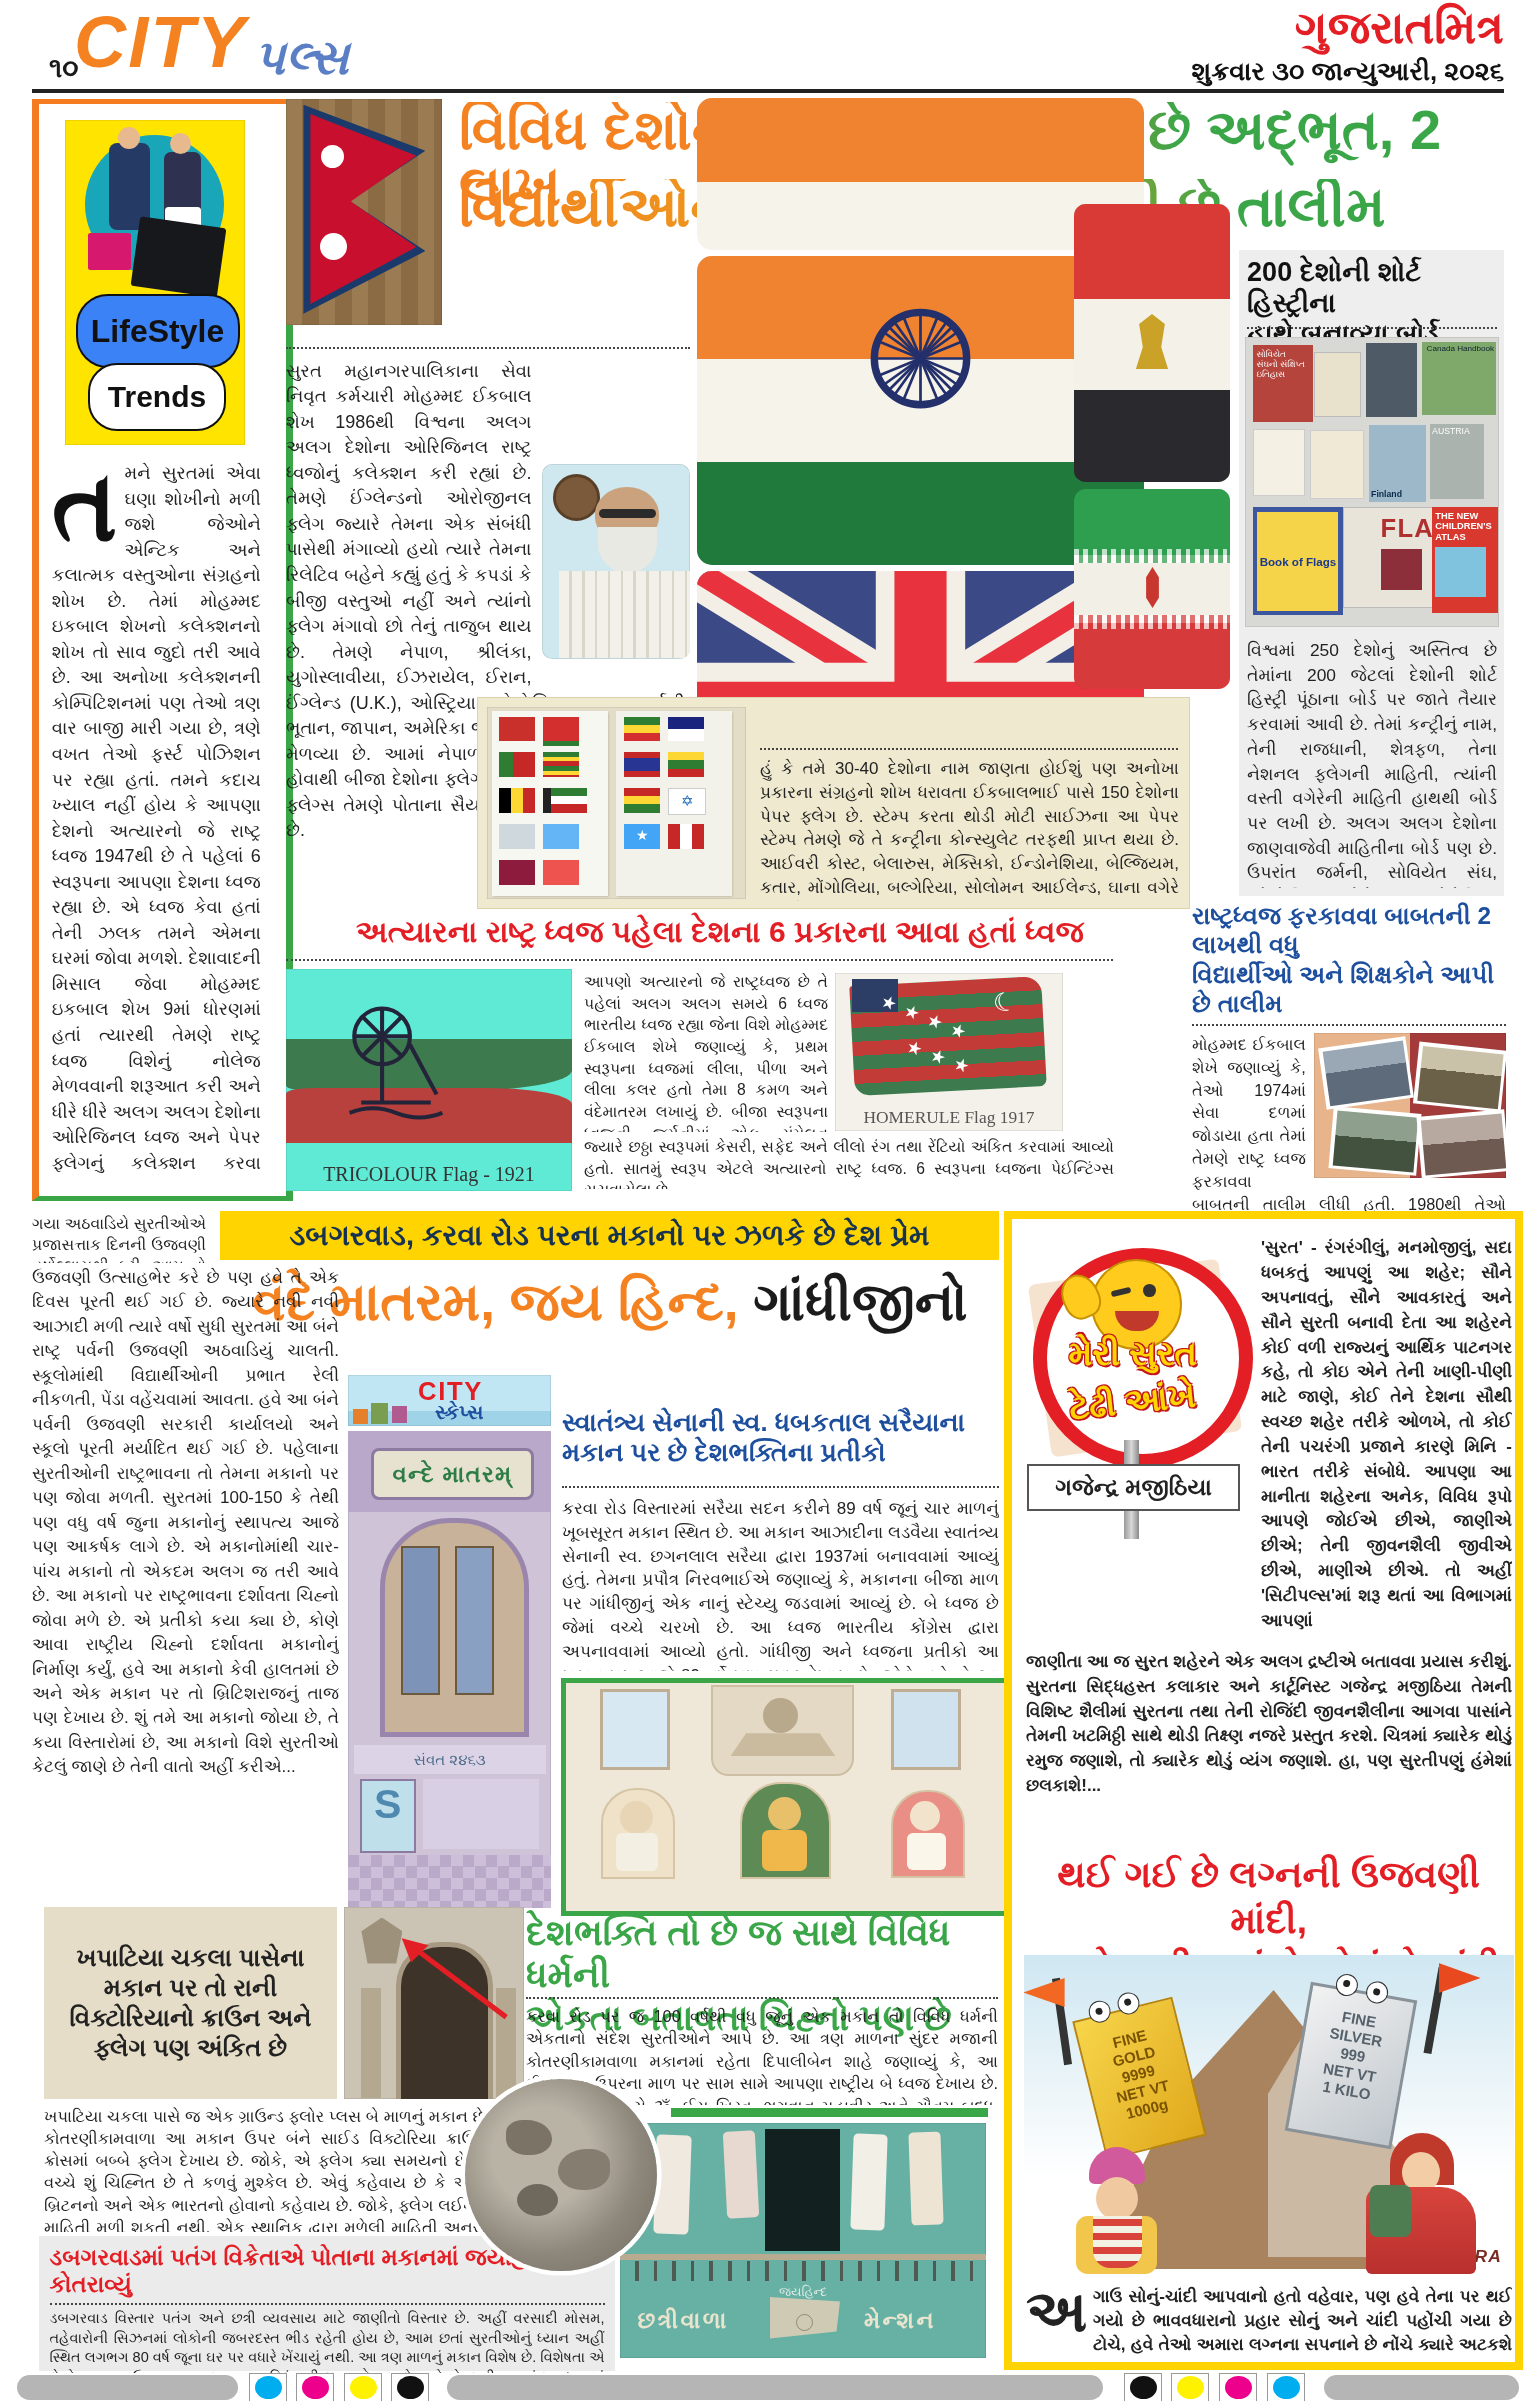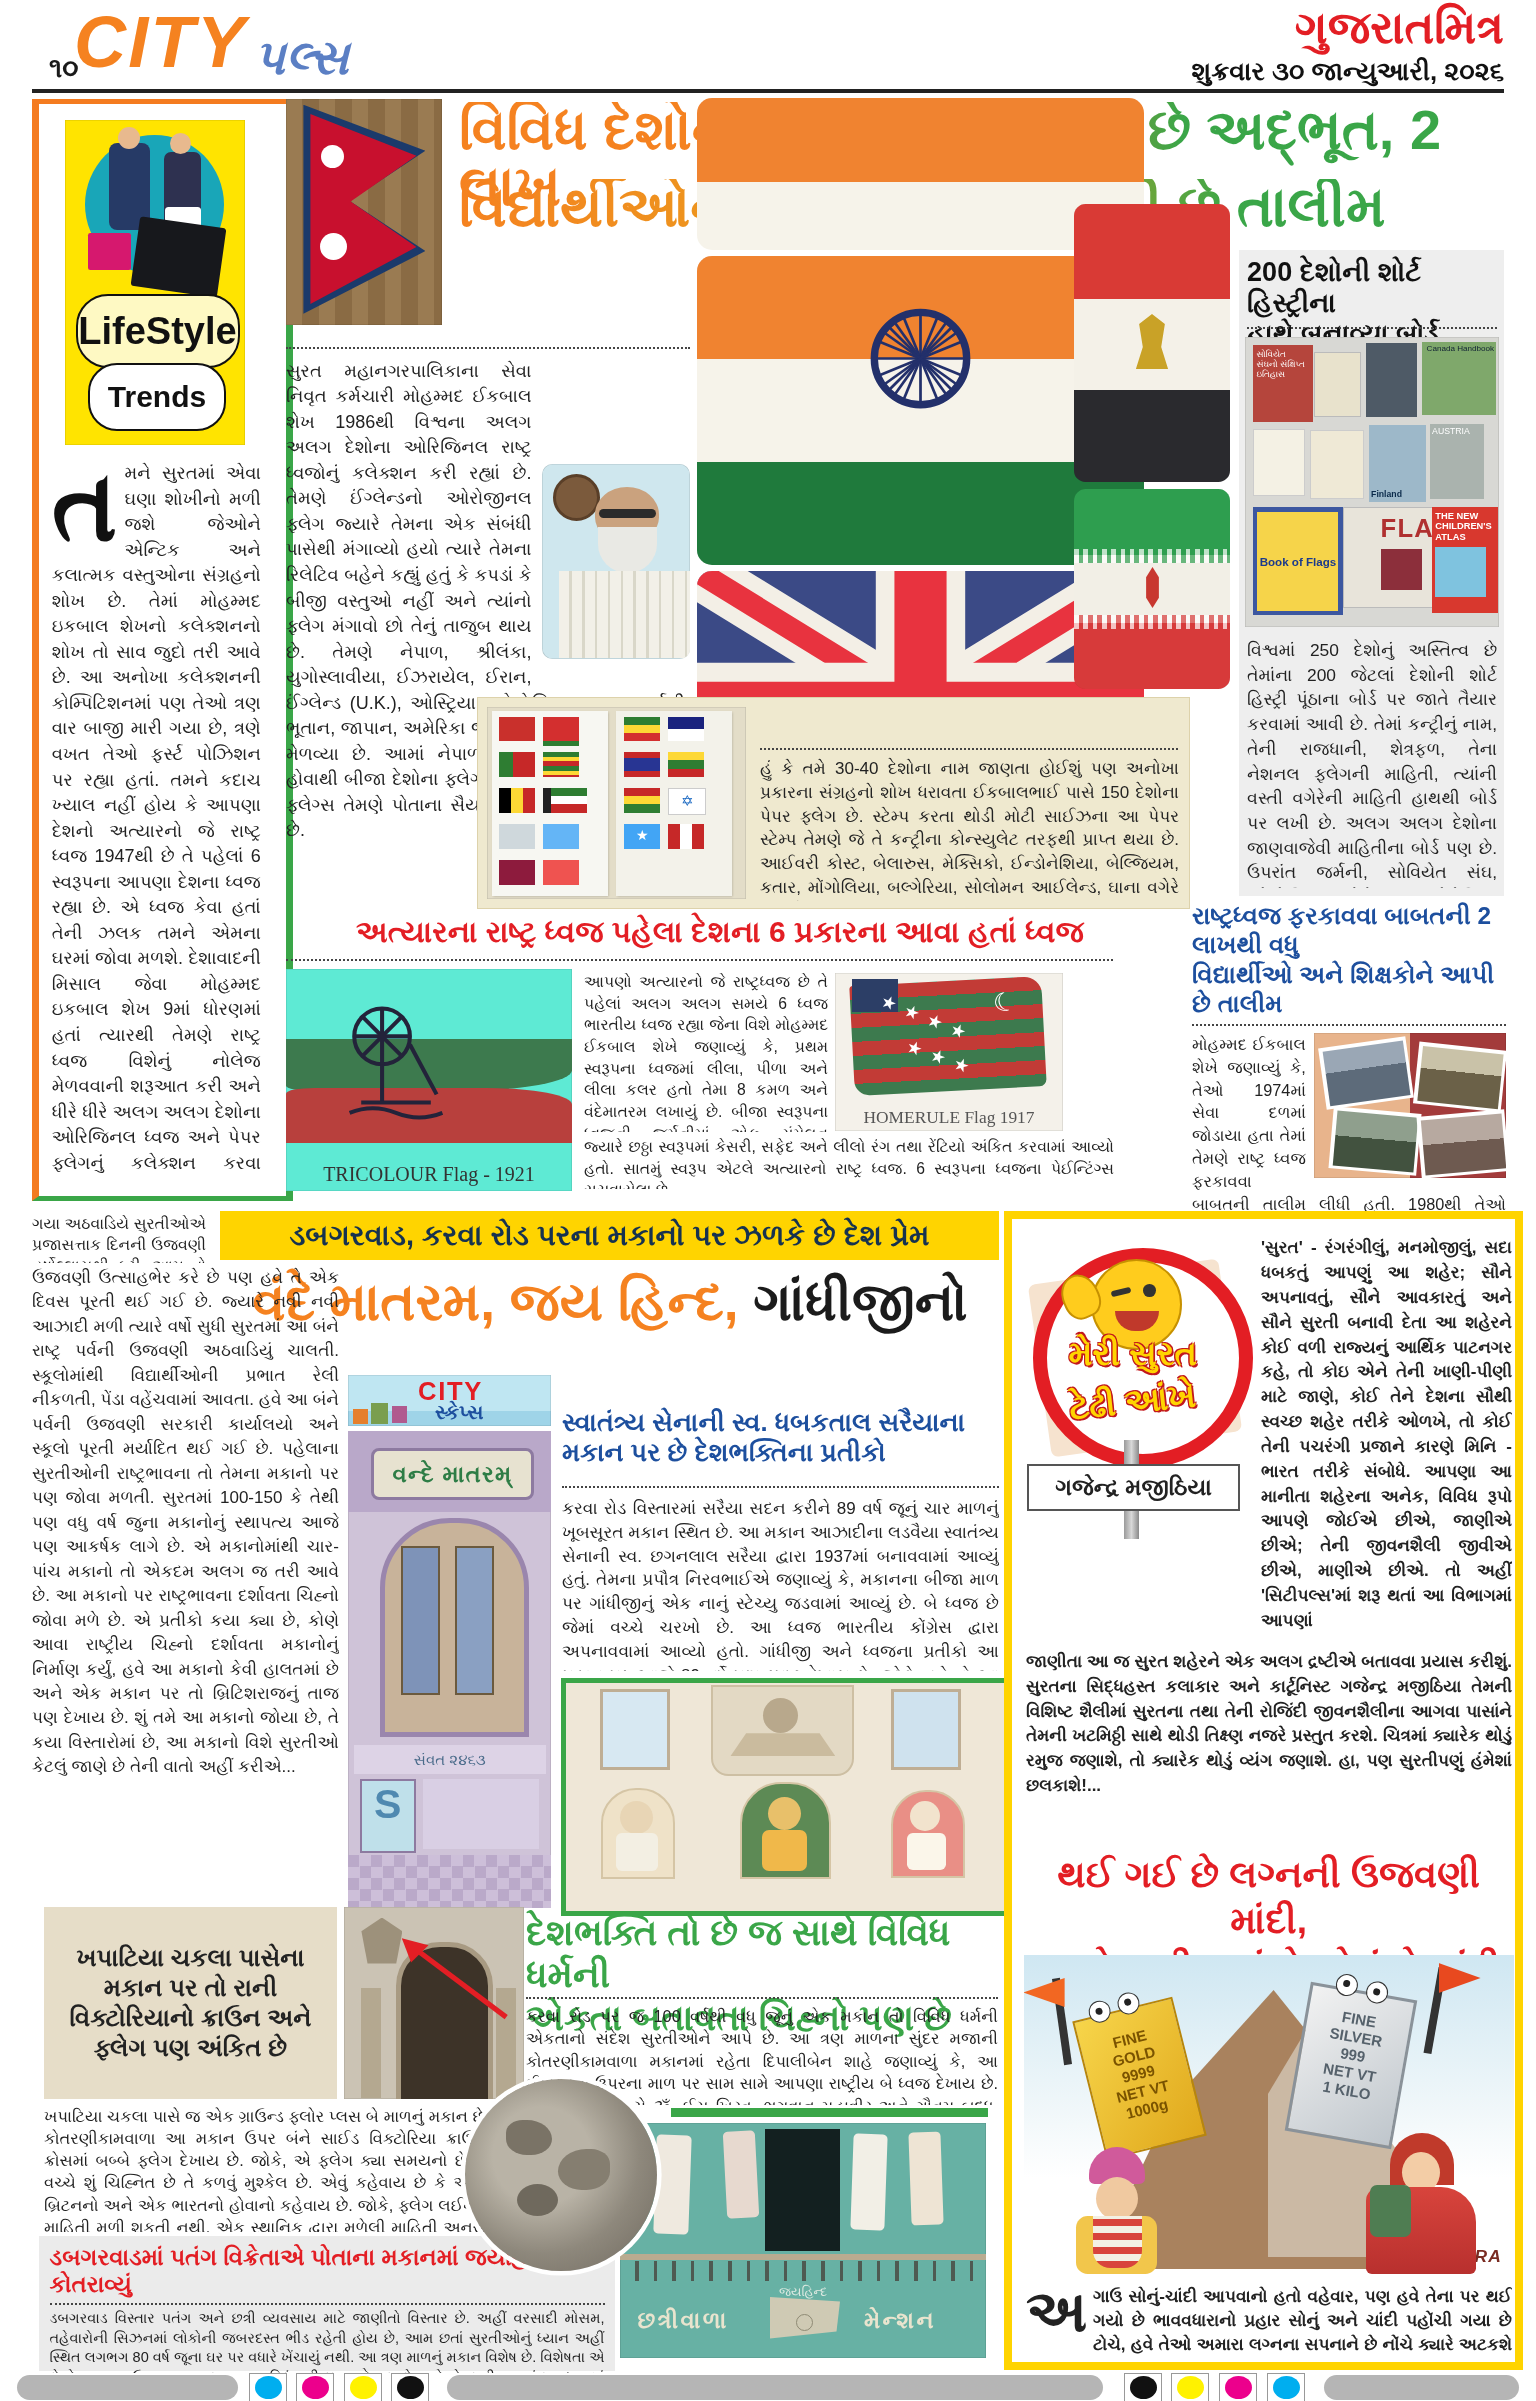--- a/index.html
+++ b/index.html
@@ -36,21 +36,21 @@
 
     <div class="ab photo" style="left:26px;top:16.3px;width:180px;height:325px;background:#ffe400;">
       <div class="ab" style="left:20.3px;top:14.5px;width:139px;height:139px;border-radius:50%;background:#19a6b8;"></div>
       <div class="ab" style="left:44px;top:23px;width:41px;height:87px;background:#263a66;border-radius:8.1px;"></div>
       <div class="ab" style="left:53px;top:7px;width:22px;height:22px;border-radius:50%;background:#e8b98e;"></div>
       <div class="ab" style="left:99px;top:32px;width:37px;height:75px;background:#2e3150;border-radius:7px;"></div>
       <div class="ab" style="left:105px;top:12.8px;width:21px;height:21px;border-radius:50%;background:#e8b98e;"></div>
       <div class="ab" style="left:100px;top:87px;width:36px;height:27px;background:#fff;border-radius:3.5px;"></div>
       <div class="ab" style="left:23px;top:113px;width:43px;height:37px;background:#d6186e;border-radius:2.3px;"></div>
       <div class="ab" style="left:70px;top:102px;width:87px;height:70px;background:#17181c;border-radius:3.5px;transform:rotate(8deg);"></div>
-      <div class="ab" style="left:10.5px;top:174px;width:160px;height:70px;background:#fef9c3;border:2.9px solid #111;border-radius:32px;display:flex;align-items:center;justify-content:center;font-size:38px;font-weight:900;color:#111;text-align:center;">
+      <div class="ab" style="left:10.5px;top:174px;width:160px;height:70px;background:#3b82f6;border:2.9px solid #111;border-radius:32px;display:flex;align-items:center;justify-content:center;font-size:32px;font-weight:900;color:#111;text-align:center;">
           <span>LifeStyle</span>
         </div>
       <div class="ab" style="left:23px;top:243px;width:134px;height:64px;background:#fff;border:2.9px solid #111;border-radius:29px;display:flex;align-items:center;justify-content:center;font-size:30px;font-weight:900;color:#111;">
           <span>Trends</span>
         </div>
     </div>
 
     <div class="ab ov jt" style="left:12.8px;top:357px;width:209px;height:714px;font-size:18px;line-height:1.42;color:#222;">
       <span style="float:left;font-size:99px;line-height:.8;font-weight:bold;margin:4.6px 7px 0 0;color:#111;">ત</span>
       <span>મને સુરતમાં એવા ઘણા શોખીનો મળી જશે જેઓને એન્ટિક અને કલાત્મક વસ્તુઓના સંગ્રહનો શોખ છે. તેમાં મોહમ્મદ ઇકબાલ શેખનો કલેક્શનનો શોખ તો સાવ જુદો તરી આવે છે. આ અનોખા કલેક્શનની કોમ્પિટિશનમાં પણ તેઓ ત્રણ વાર બાજી મારી ગયા છે, ત્રણે વખત તેઓ ફર્સ્ટ પોઝિશન પર રહ્યા હતાં. તમને કદાચ ખ્યાલ નહીં હોય કે આપણા દેશનો અત્યારનો જે રાષ્ટ્ર ધ્વજ 1947થી છે તે પહેલાં 6 સ્વરૂપના આપણા દેશના ધ્વજ રહ્યા છે. એ ધ્વજ કેવા હતાં તેની ઝલક તમને એમના ઘરમાં જોવા મળશે. દેશાવાદની મિસાલ જેવા મોહમ્મદ ઇકબાલ શેખ 9માં ધોરણમાં હતાં ત્યારથી તેમણે રાષ્ટ્ર ધ્વજ વિશેનું નોલેજ મેળવવાની શરૂઆત કરી અને ધીરે ધીરે અલગ અલગ દેશોના ઓરિજિનલ ધ્વજ અને પેપર ફ્લેગનું કલેક્શન કરવા લાગ્યાં. આ કલેક્શન તેઓ માત્ર પોતાના શોખ પૂરતું સીમિત નહીં રાખ્યું પણ સુરતીઓનું નોલેજ વધારવા તેનો ઉપયોગ કરવા લાગ્યા. તે કેવી રીતે અને તેમના અનોખા કલેક્શનમાં શું શું છે ચાલો આપણે તે જાણીએ...</span>

